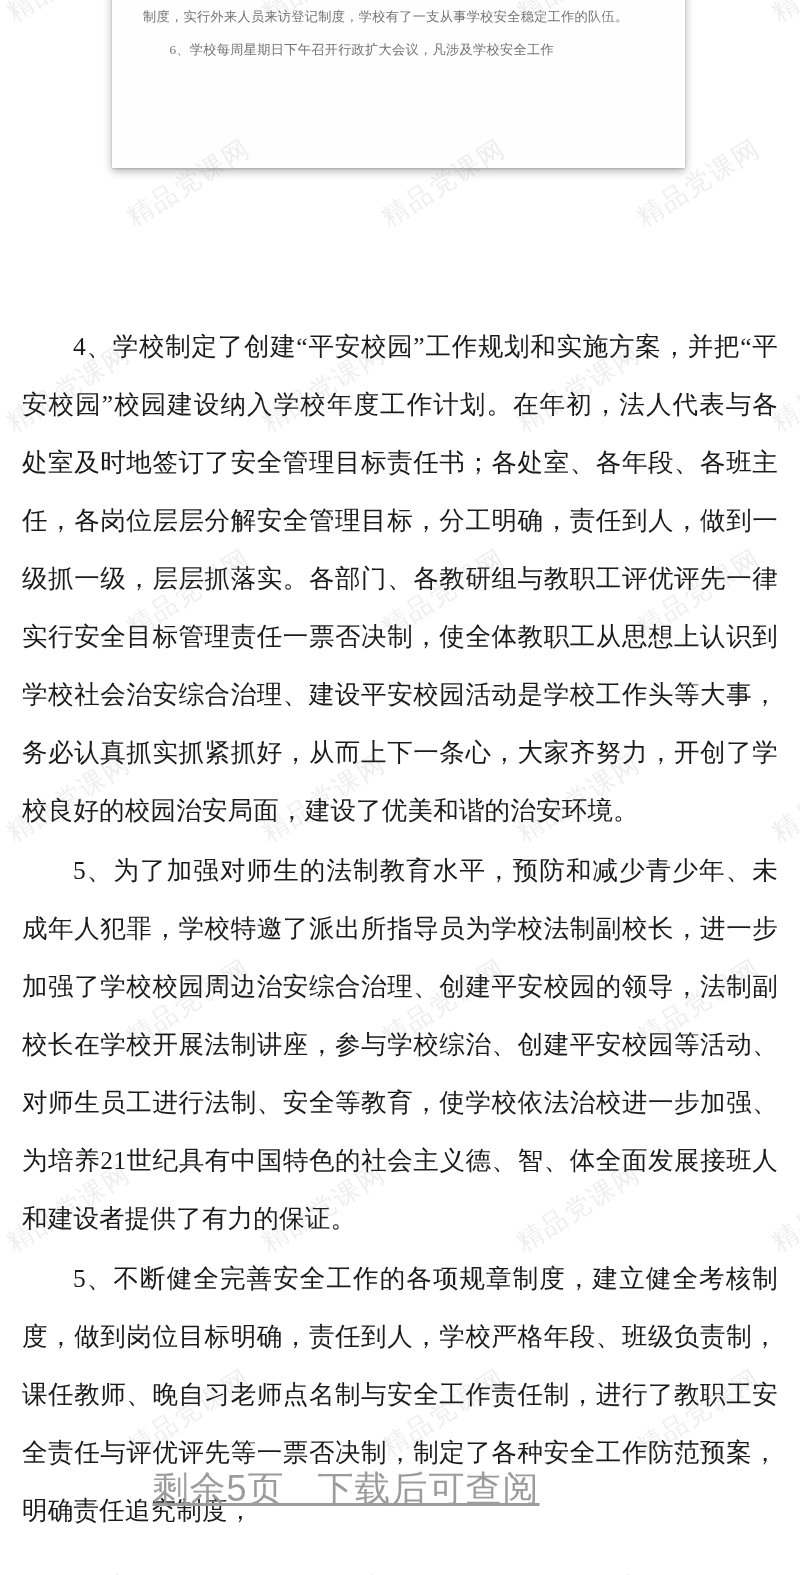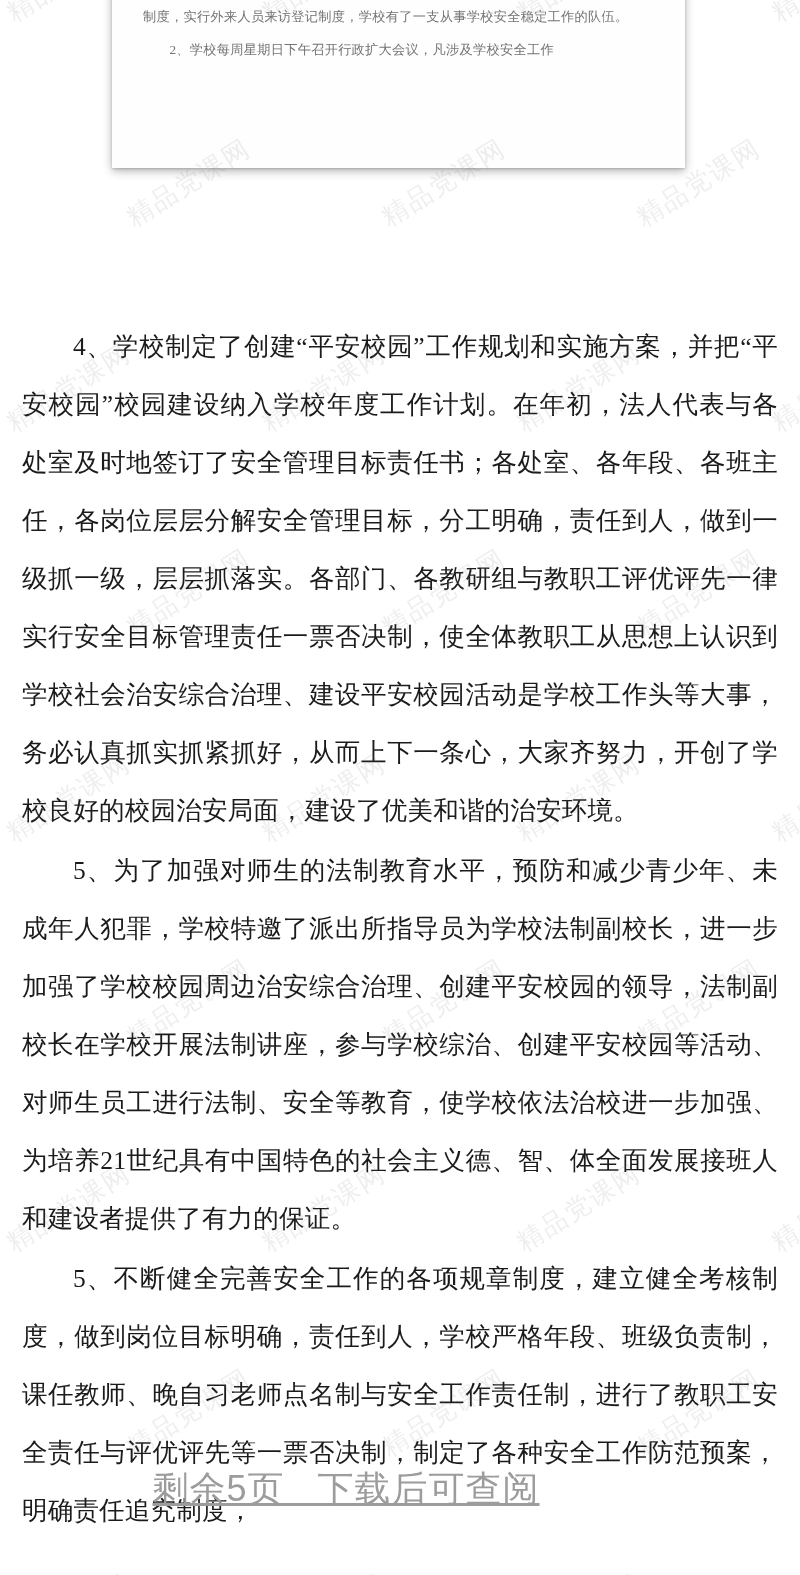--- a/index.html
+++ b/index.html
@@ -138,21 +138,21 @@
     <span class="watermark-mark" style="left: 630px; top: 1435px; transform: rotate(-32deg);">精品党课网</span>
     <span class="watermark-mark" style="left: 0px; top: 1640px; transform: rotate(-32deg);">精品党课网</span>
     <span class="watermark-mark" style="left: 255px; top: 1640px; transform: rotate(-32deg);">精品党课网</span>
     <span class="watermark-mark" style="left: 510px; top: 1640px; transform: rotate(-32deg);">精品党课网</span>
     <span class="watermark-mark" style="left: 765px; top: 1640px; transform: rotate(-32deg);">精品党课网</span>
   </div>
 
 <div id="page-fragment-card">
   <div id="page-fragment-body">
     <p>制度，实行外来人员来访登记制度，学校有了一支从事学校安全稳定工作的队伍。</p>
-    <p class="frag-indent">2、学校每周星期日下午召开行政扩大会议，凡涉及学校安全工作</p>
+    <p class="frag-indent">6、学校每周星期日下午召开行政扩大会议，凡涉及学校安全工作</p>
   </div>
 </div>
 
 <div id="document-body">
   <p class="indent">4、学校制定了创建“平安校园”工作规划和实施方案，并把“平安校园”校园建设纳入学校年度工作计划。在年初，法人代表与各处室及时地签订了安全管理目标责任书；各处室、各年段、各班主任，各岗位层层分解安全管理目标，分工明确，责任到人，做到一级抓一级，层层抓落实。各部门、各教研组与教职工评优评先一律实行安全目标管理责任一票否决制，使全体教职工从思想上认识到学校社会治安综合治理、建设平安校园活动是学校工作头等大事，务必认真抓实抓紧抓好，从而上下一条心，大家齐努力，开创了学校良好的校园治安局面，建设了优美和谐的治安环境。</p>
   <p class="indent">5、为了加强对师生的法制教育水平，预防和减少青少年、未成年人犯罪，学校特邀了派出所指导员为学校法制副校长，进一步加强了学校校园周边治安综合治理、创建平安校园的领导，法制副校长在学校开展法制讲座，参与学校综治、创建平安校园等活动、对师生员工进行法制、安全等教育，使学校依法治校进一步加强、为培养21世纪具有中国特色的社会主义德、智、体全面发展接班人和建设者提供了有力的保证。</p>
   <p class="indent">5、不断健全完善安全工作的各项规章制度，建立健全考核制度，做到岗位目标明确，责任到人，学校严格年段、班级负责制，课任教师、晚自习老师点名制与安全工作责任制，进行了教职工安全责任与评优评先等一票否决制，制定了各种安全工作防范预案，明确责任追究制度，</p>
 </div>
 
 <div id="download-footer">剩余5页   下载后可查阅</div>

